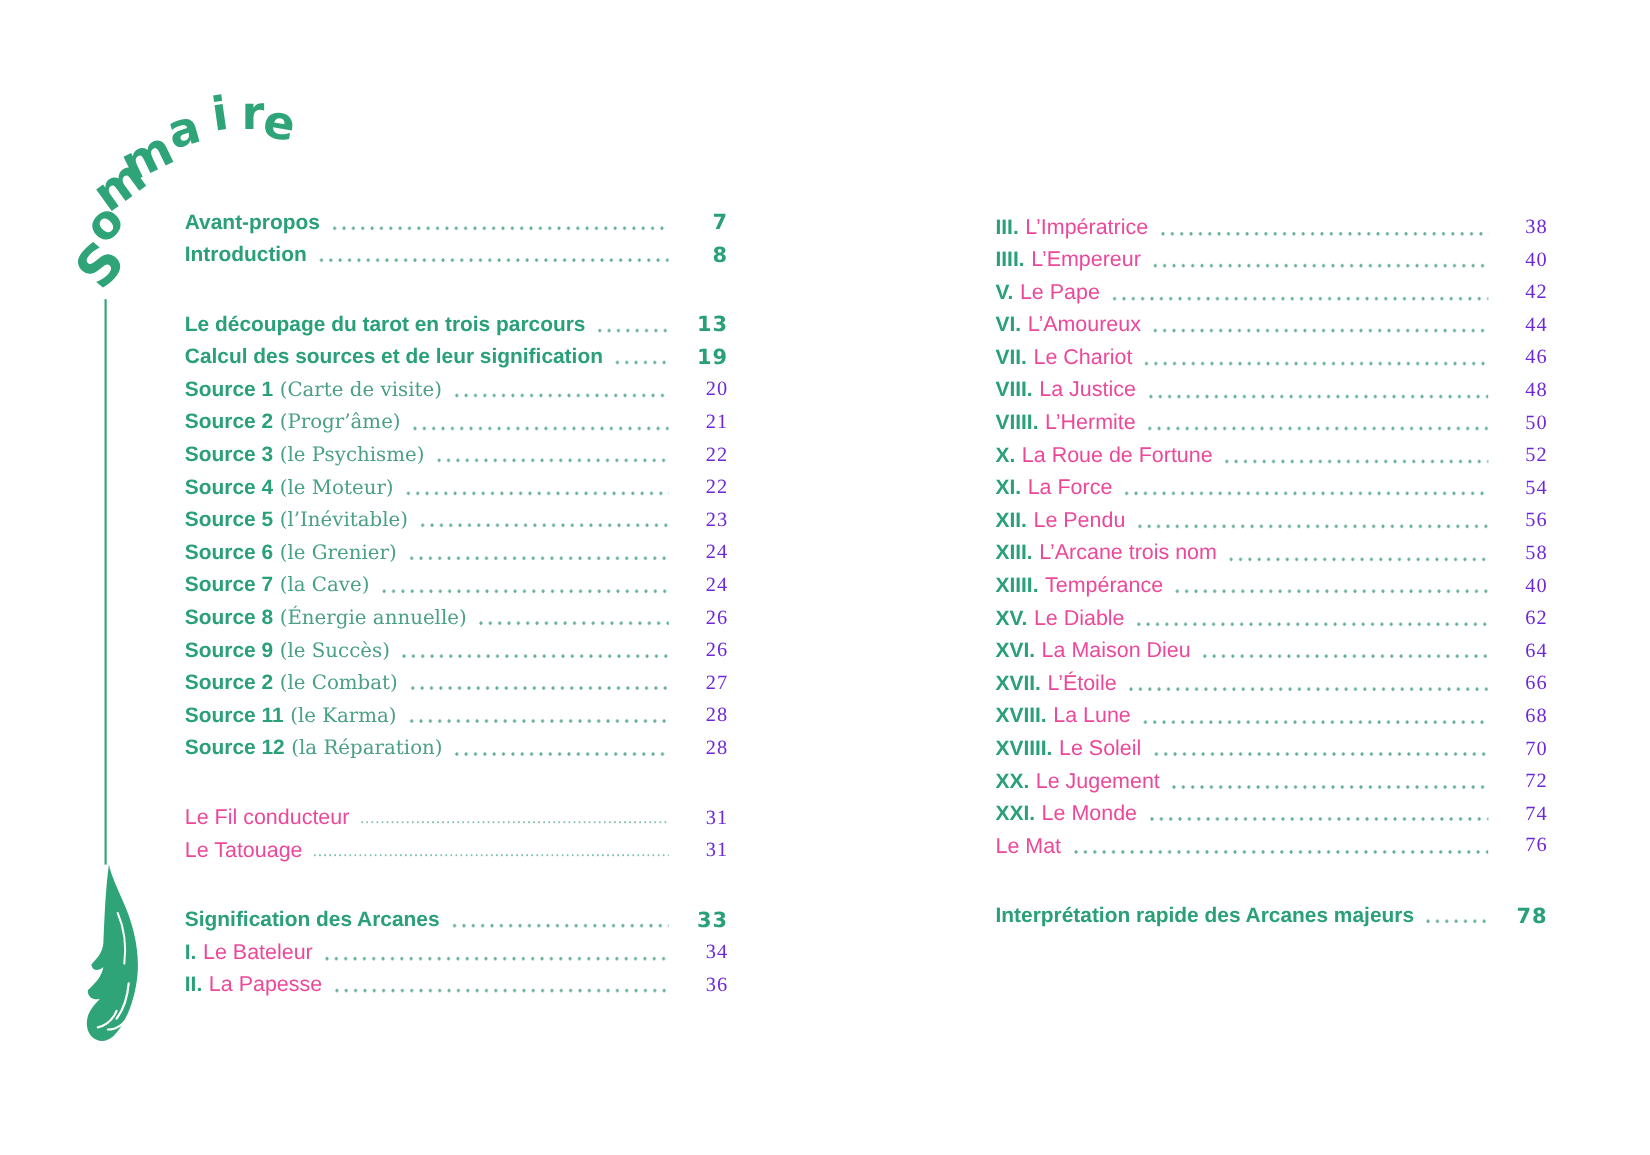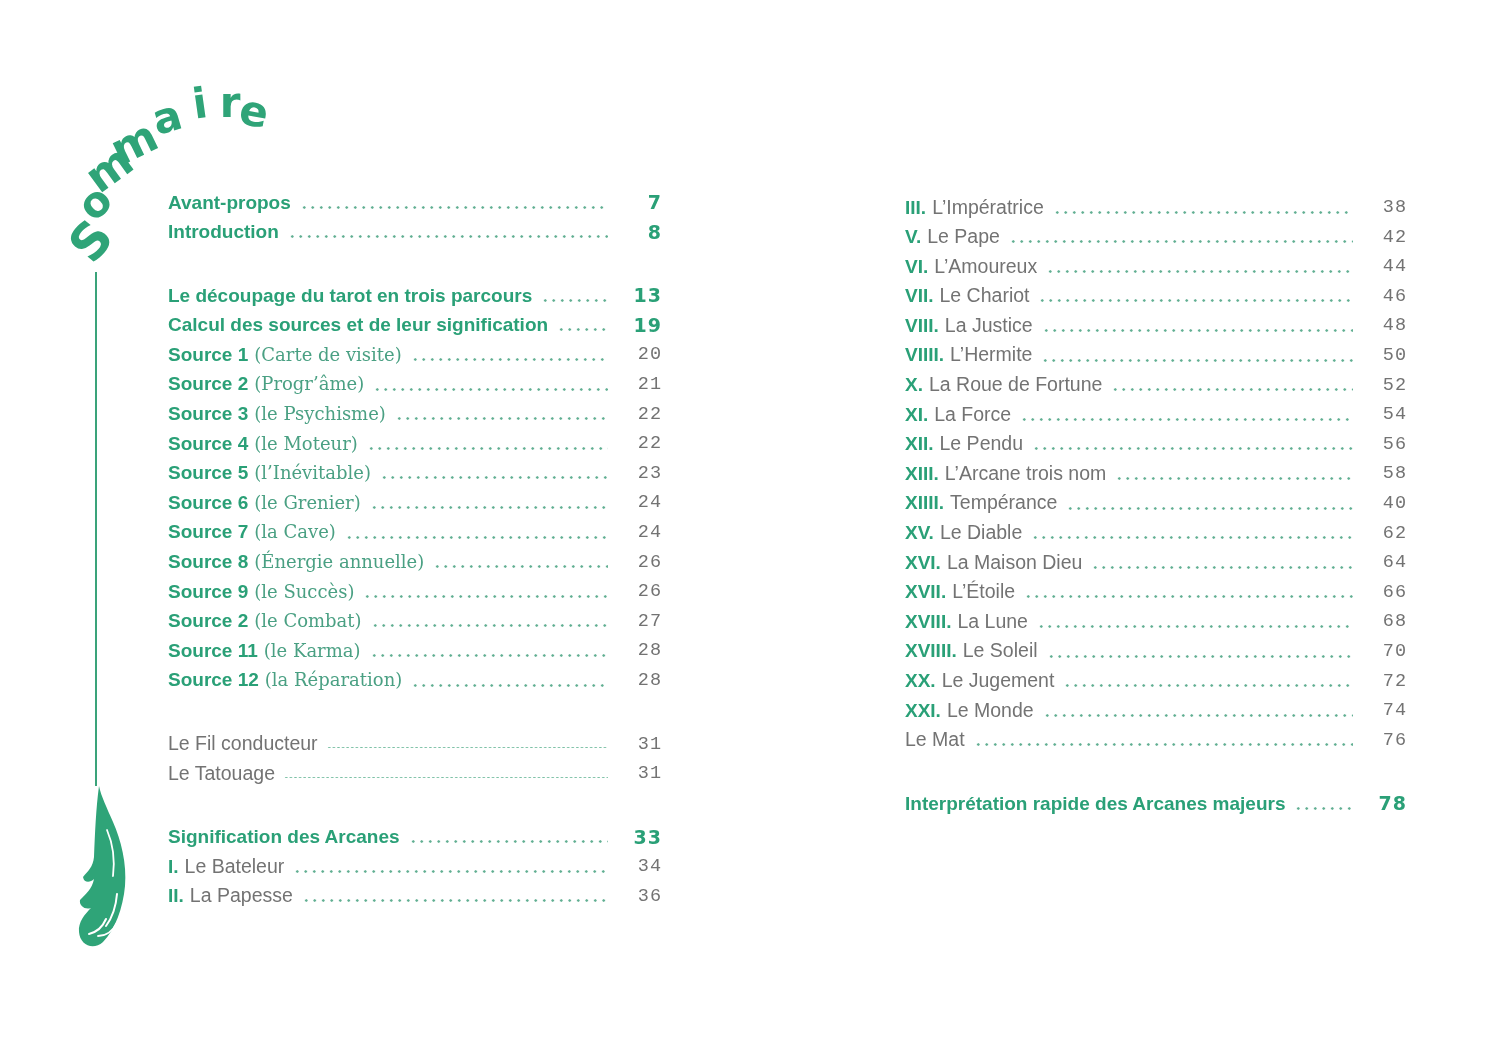--- a/index.html
+++ b/index.html
@@ -60,21 +60,21 @@
     font-family:"DejaVu Serif", serif;
     font-weight:400;
     font-size:18px;
     color:#4aa083;
     margin-top:12px;
   }
   .t .l{
     font-family:"Liberation Sans", sans-serif;
     font-weight:400;
     font-size:19.5px;
-    color:#737373;
+    color:#ec4899;
   }
 
   .leader{
     flex:1;
     align-self:flex-end;
     height:5px;
     margin:0 8px 8px 9px;
     background-image:radial-gradient(circle, #61af92 1.3px, rgba(0,0,0,0) 1.4px);
     background-size:8.5px 5px;
     background-repeat:repeat-x;
@@ -85,24 +85,24 @@
     background-size:4.6px 5px;
     margin-bottom:9px;
   }
 
   .pagenum{
     flex:none;
     width:46px;
     text-align:right;
   }
   .pagenum.slab{
-    font-family:Liberation Mono, monospace;
+    font-family:Liberation Serif, serif;
     font-weight:400;
     font-size:18.5px;
-    color:#737373;
+    color:#6d28d9;
     letter-spacing:1px;
   }
   .pagenum.display{
     font-family:"DejaVu Sans", sans-serif;
     font-weight:800;
     font-size:19px;
     color:#2aa077;
     letter-spacing:1px;
   }
 </style>
@@ -249,20 +249,25 @@
     <span class="pagenum slab">36</span>
   </div>
     </div>
   <div class="col col-right" id="col-right">
       <div class="row">
     <span class="t"><span class="b">III.</span><span class="l">L’Impératrice</span></span>
     <span class="leader"></span>
     <span class="pagenum slab">38</span>
   </div>
       <div class="row">
+    <span class="t"><span class="b">IIII.</span><span class="l">L’Empereur</span></span>
+    <span class="leader"></span>
+    <span class="pagenum slab">40</span>
+  </div>
+      <div class="row">
     <span class="t"><span class="b">V.</span><span class="l">Le Pape</span></span>
     <span class="leader"></span>
     <span class="pagenum slab">42</span>
   </div>
       <div class="row">
     <span class="t"><span class="b">VI.</span><span class="l">L’Amoureux</span></span>
     <span class="leader"></span>
     <span class="pagenum slab">44</span>
   </div>
       <div class="row">

